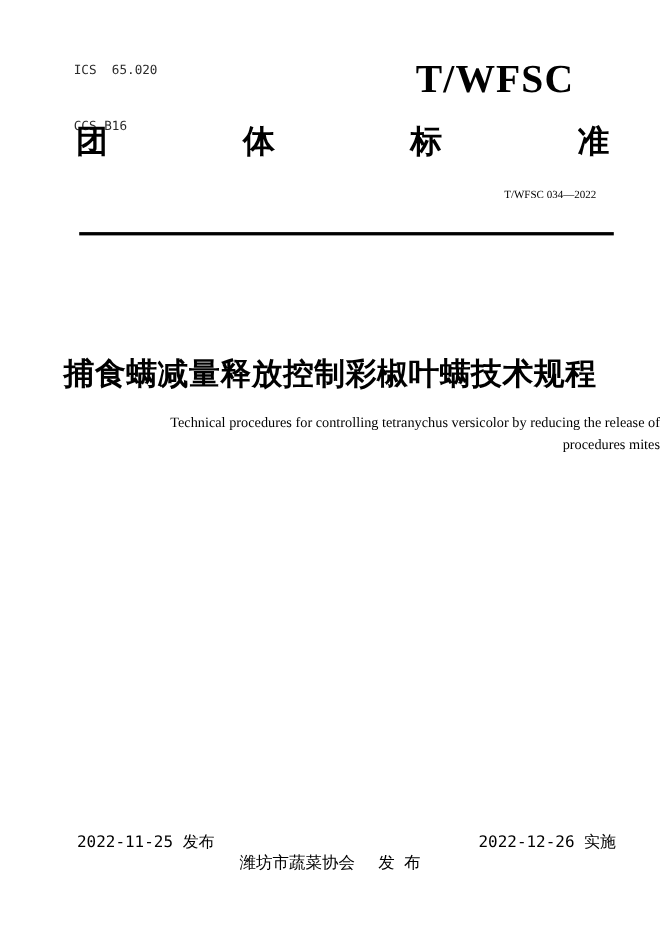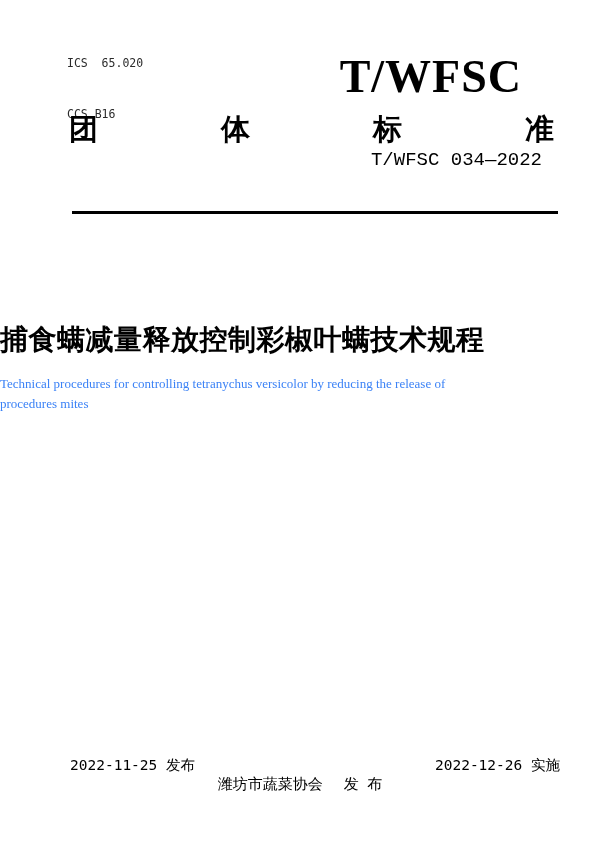--- a/index.html
+++ b/index.html
@@ -29,21 +29,21 @@
     white-space: pre;
   }
 
   
   .org-code {
     position: absolute;
     top: 54px;
     right: 78px;
     font-family: "Liberation Serif", serif;
     font-weight: bold;
-    font-size: 46px;
+    font-size: 36px;
     line-height: 1.0;
     letter-spacing: 1px;
     white-space: nowrap;
   }
 
   
   .doc-type {
     position: absolute;
     top: 114px;
     left: 69px;
@@ -51,60 +51,61 @@
     display: flex;
     justify-content: space-between;
     font-size: 29px;
     font-weight: 600;
     line-height: 1.1;
   }
 
   
   .std-number {
     position: absolute;
-    top: 149px;
+    top: 172px;
     right: 58px;
-    font-family: Liberation Mono, monospace;
-    font-size: 19px;
+    font-family: Liberation Serif, serif;
+    font-size: 10px;
     white-space: nowrap;
   }
 
   
   .top-rule {
     position: absolute;
     top: 211px;
     left: 72px;
     width: 486px;
     height: 3px;
     background: #000000;
   }
 
   
   .title-cn {
     position: absolute;
     top: 321px;
     left: 0;
     width: 100%;
+    text-align: center;
     font-size: 28px;
     font-weight: bold;
     letter-spacing: 0.5px;
     white-space: nowrap;
   }
 
   
   .title-en {
     position: absolute;
     top: 374px;
     left: 0;
     width: 100%;
-    text-align: left;
+    text-align: right;
     font-family: "Liberation Serif", serif;
     font-size: 13px;
     line-height: 20px;
-    color: #3b82f6;
+    color: #000000;
   }
 
   
   .dates-row {
     position: absolute;
     top: 712px;
     left: 70px;
     right: 40px;
     display: flex;
     justify-content: space-between;

